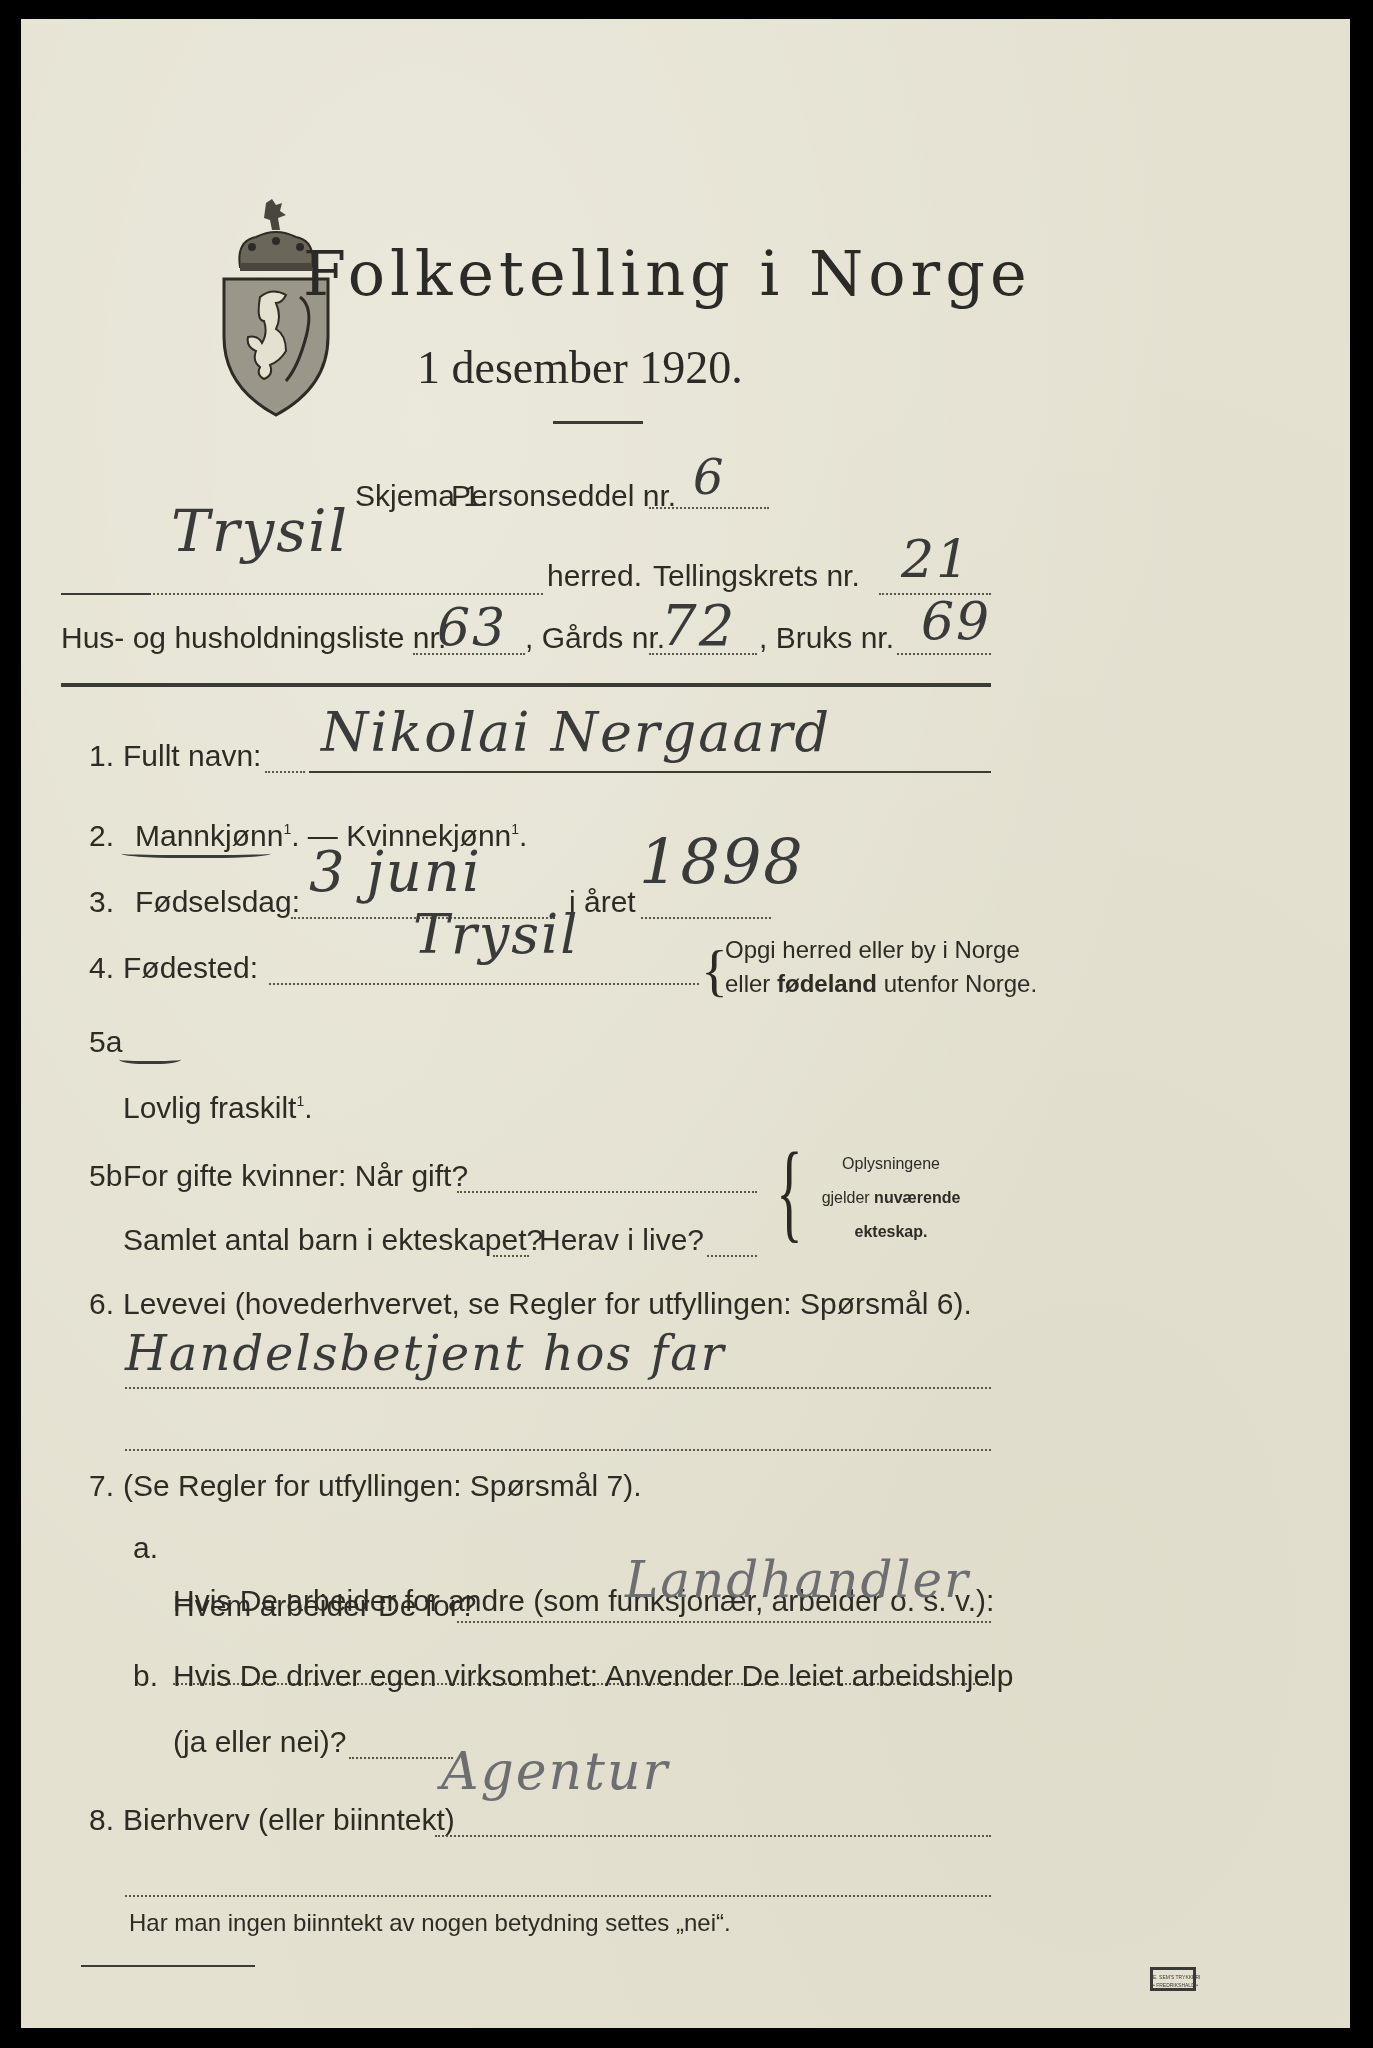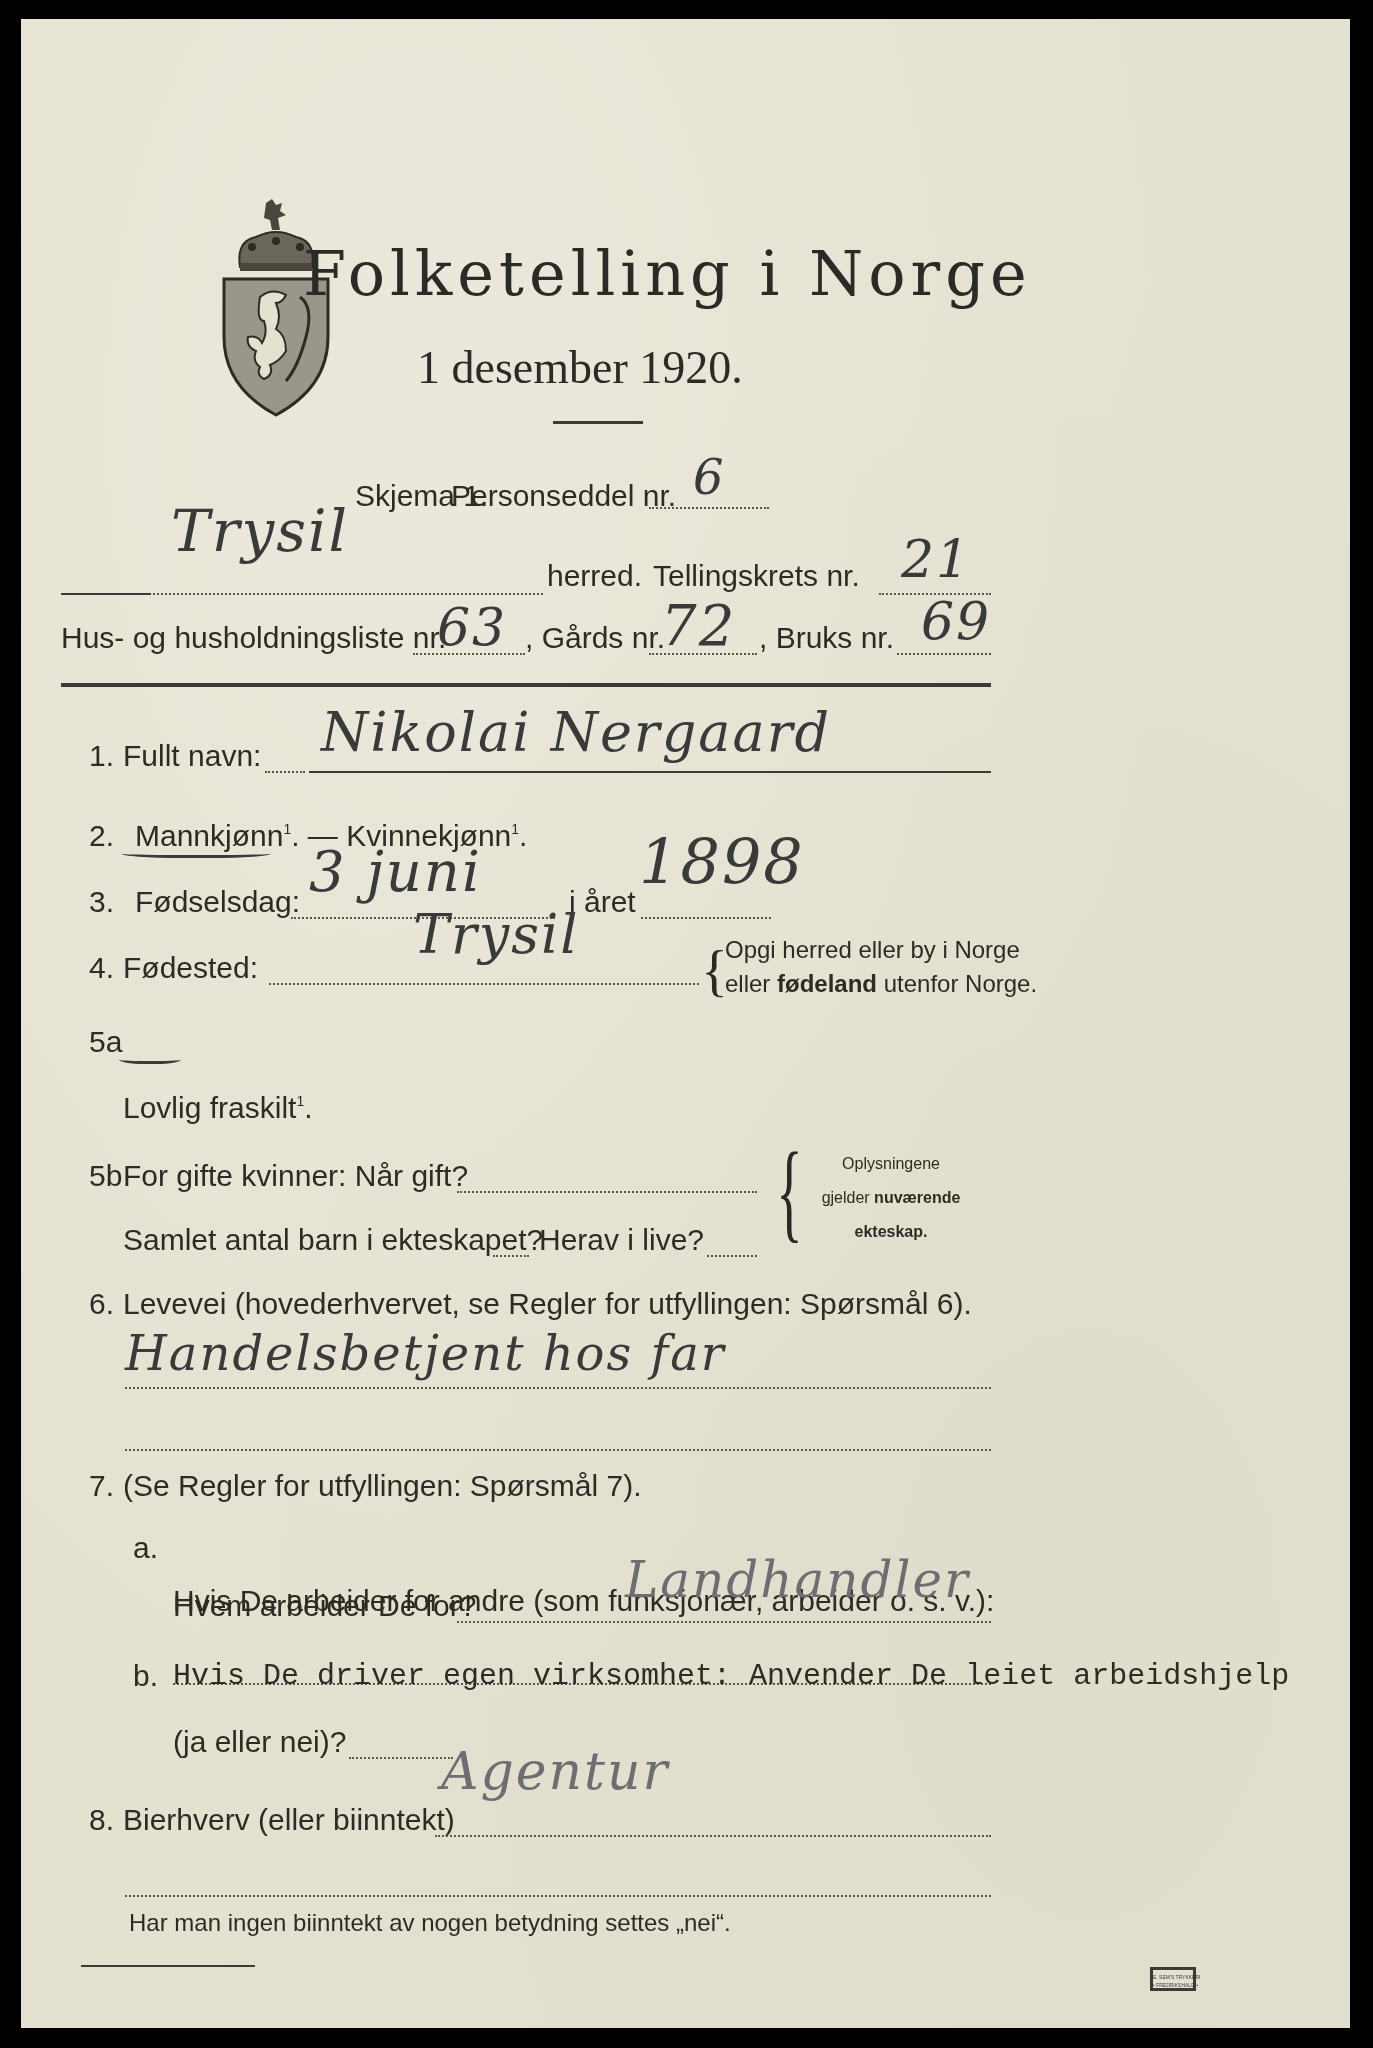--- a/index.html
+++ b/index.html
@@ -136,21 +136,21 @@
 
   <div class="abs print q" style="left:68px; top:1450px;">7.</div>
   <div class="abs print q" style="left:102px; top:1450px;">(Se Regler for utfyllingen:  Spørsmål 7).</div>
   <div class="abs print q" style="left:112px; top:1512px;">a.</div>
   <div class="abs print q" style="left:152px; top:1565px;">Hvis De arbeider for andre (som funksjonær, arbeider o. s. v.):</div>
   <div class="abs print q" style="left:152px; top:1570px;">Hvem arbeider De for?</div>
   <div class="dots" style="left:436px; top:1602px; width:534px;"></div>
   <div class="abs hand light" style="left:604px; top:1532px; font-size:50px;">Landhandler</div>
   <div class="dots" style="left:152px; top:1664px; width:818px;"></div>
   <div class="abs print q" style="left:112px; top:1636px; top:1640px;">b.</div>
-  <div class="abs print q" style="left:152px; top:1640px;font-family:Liberation Mono, monospace;">Hvis De driver egen virksomhet:  Anvender De leiet arbeidshjelp</div>
+  <div class="abs print q" style="left:152px; top:1640px;">Hvis De driver egen virksomhet:  Anvender De leiet arbeidshjelp</div>
   <div class="abs print q" style="left:152px; top:1706px;">(ja eller nei)?</div>
   <div class="dots" style="left:328px; top:1738px; width:104px;"></div>
 
   <div class="abs print q" style="left:68px; top:1784px;">8.</div>
   <div class="abs print q" style="left:102px; top:1784px;">Bierhverv (eller biinntekt)</div>
   <div class="dots" style="left:414px; top:1816px; width:556px;"></div>
   <div class="abs hand light" style="left:420px; top:1722px; font-size:52px;">Agentur</div>
   <div class="dots" style="left:104px; top:1876px; width:866px;"></div>
 
   <div class="abs print" style="left:108px; top:1890px; font-size:24px;">Har man ingen biinntekt av nogen betydning settes „nei“.</div>

